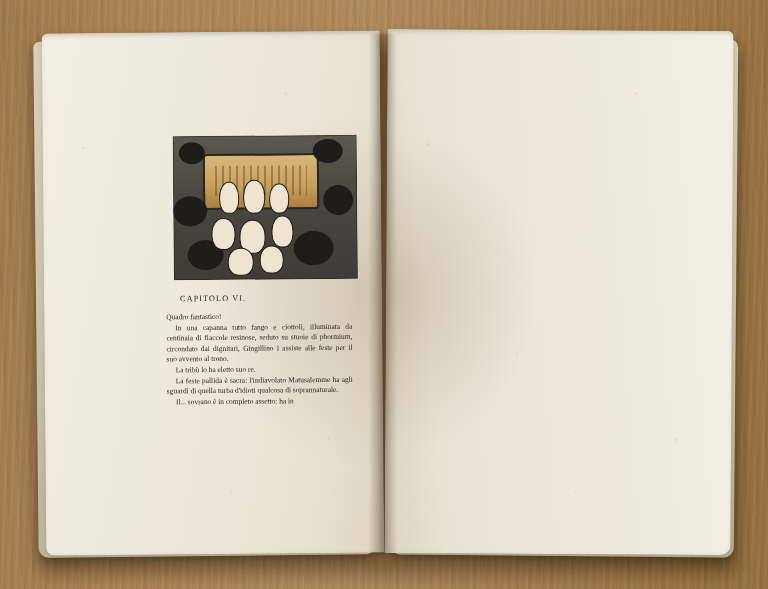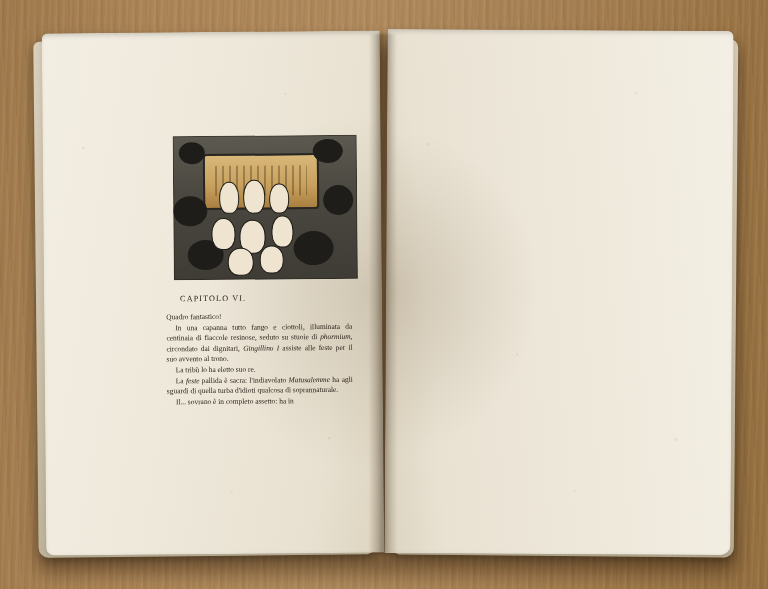--- a/index.html
+++ b/index.html
@@ -126,21 +126,21 @@
     text-align: justify;
     font-family: "Liberation Serif", serif;
   }
   .col-left {
     left: 122px;
     top: 262px;
     width: 186px;
   }
   .col p { margin: 0; text-indent: 9px; }
   .col p.noind { text-indent: 0; }
-  .it { font-style: italic; }
+  .it { }
   .chapter {
     position: absolute;
     left: 136px;
     top: 262px;
     font-size: 8.2px;
     letter-spacing: 1.1px;
     color: #241c13;
   }
 
   

